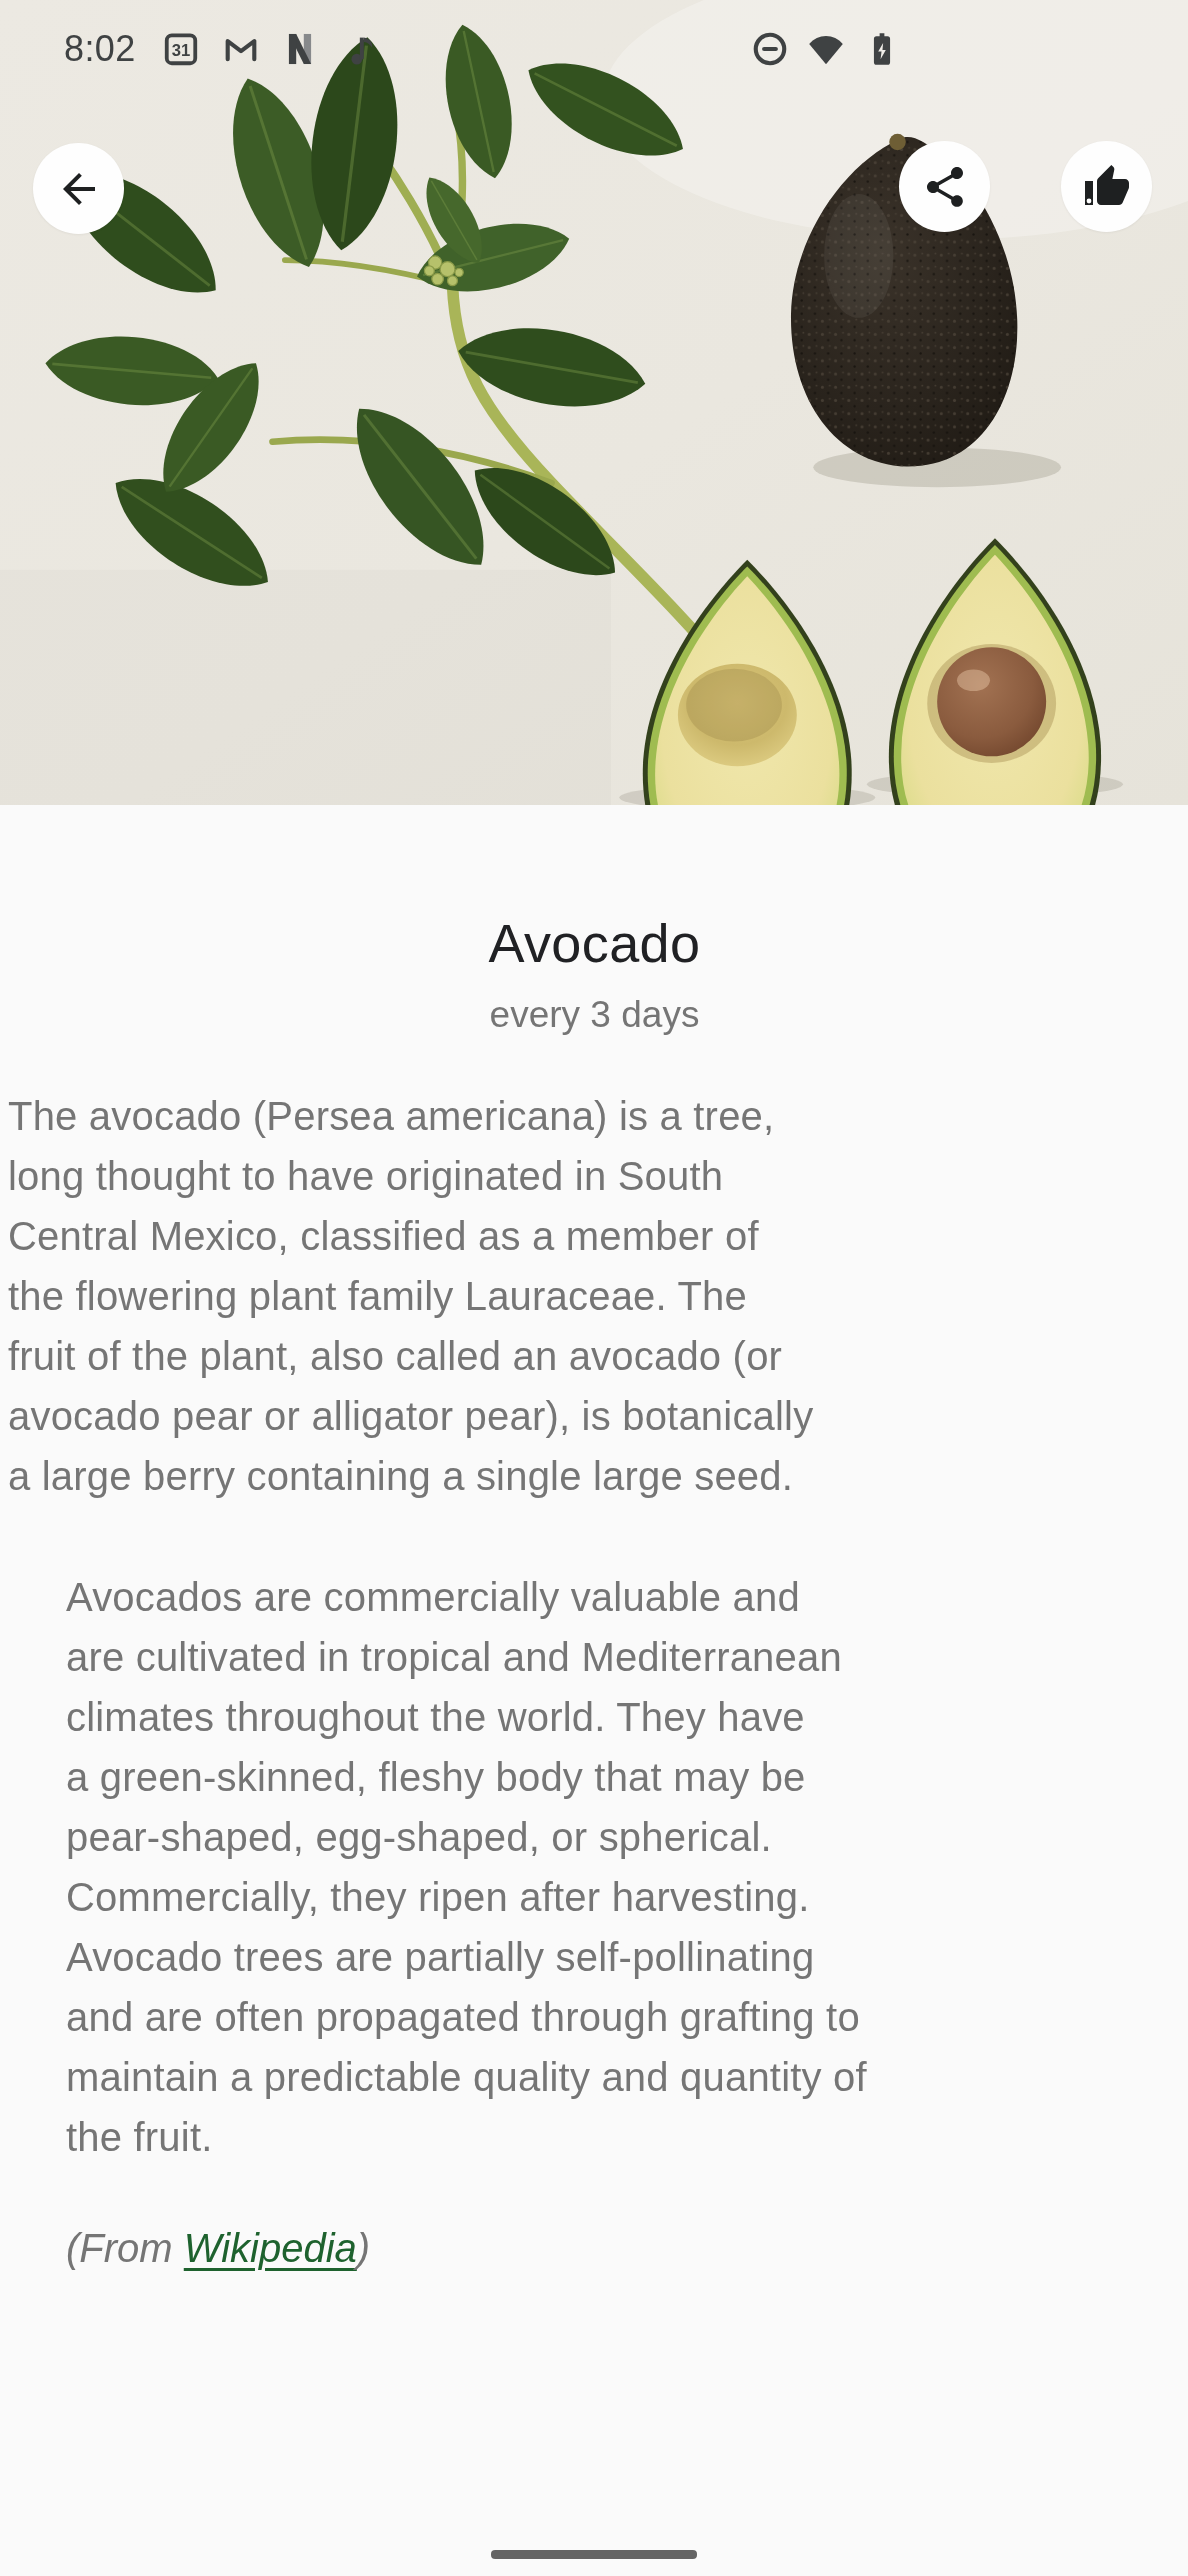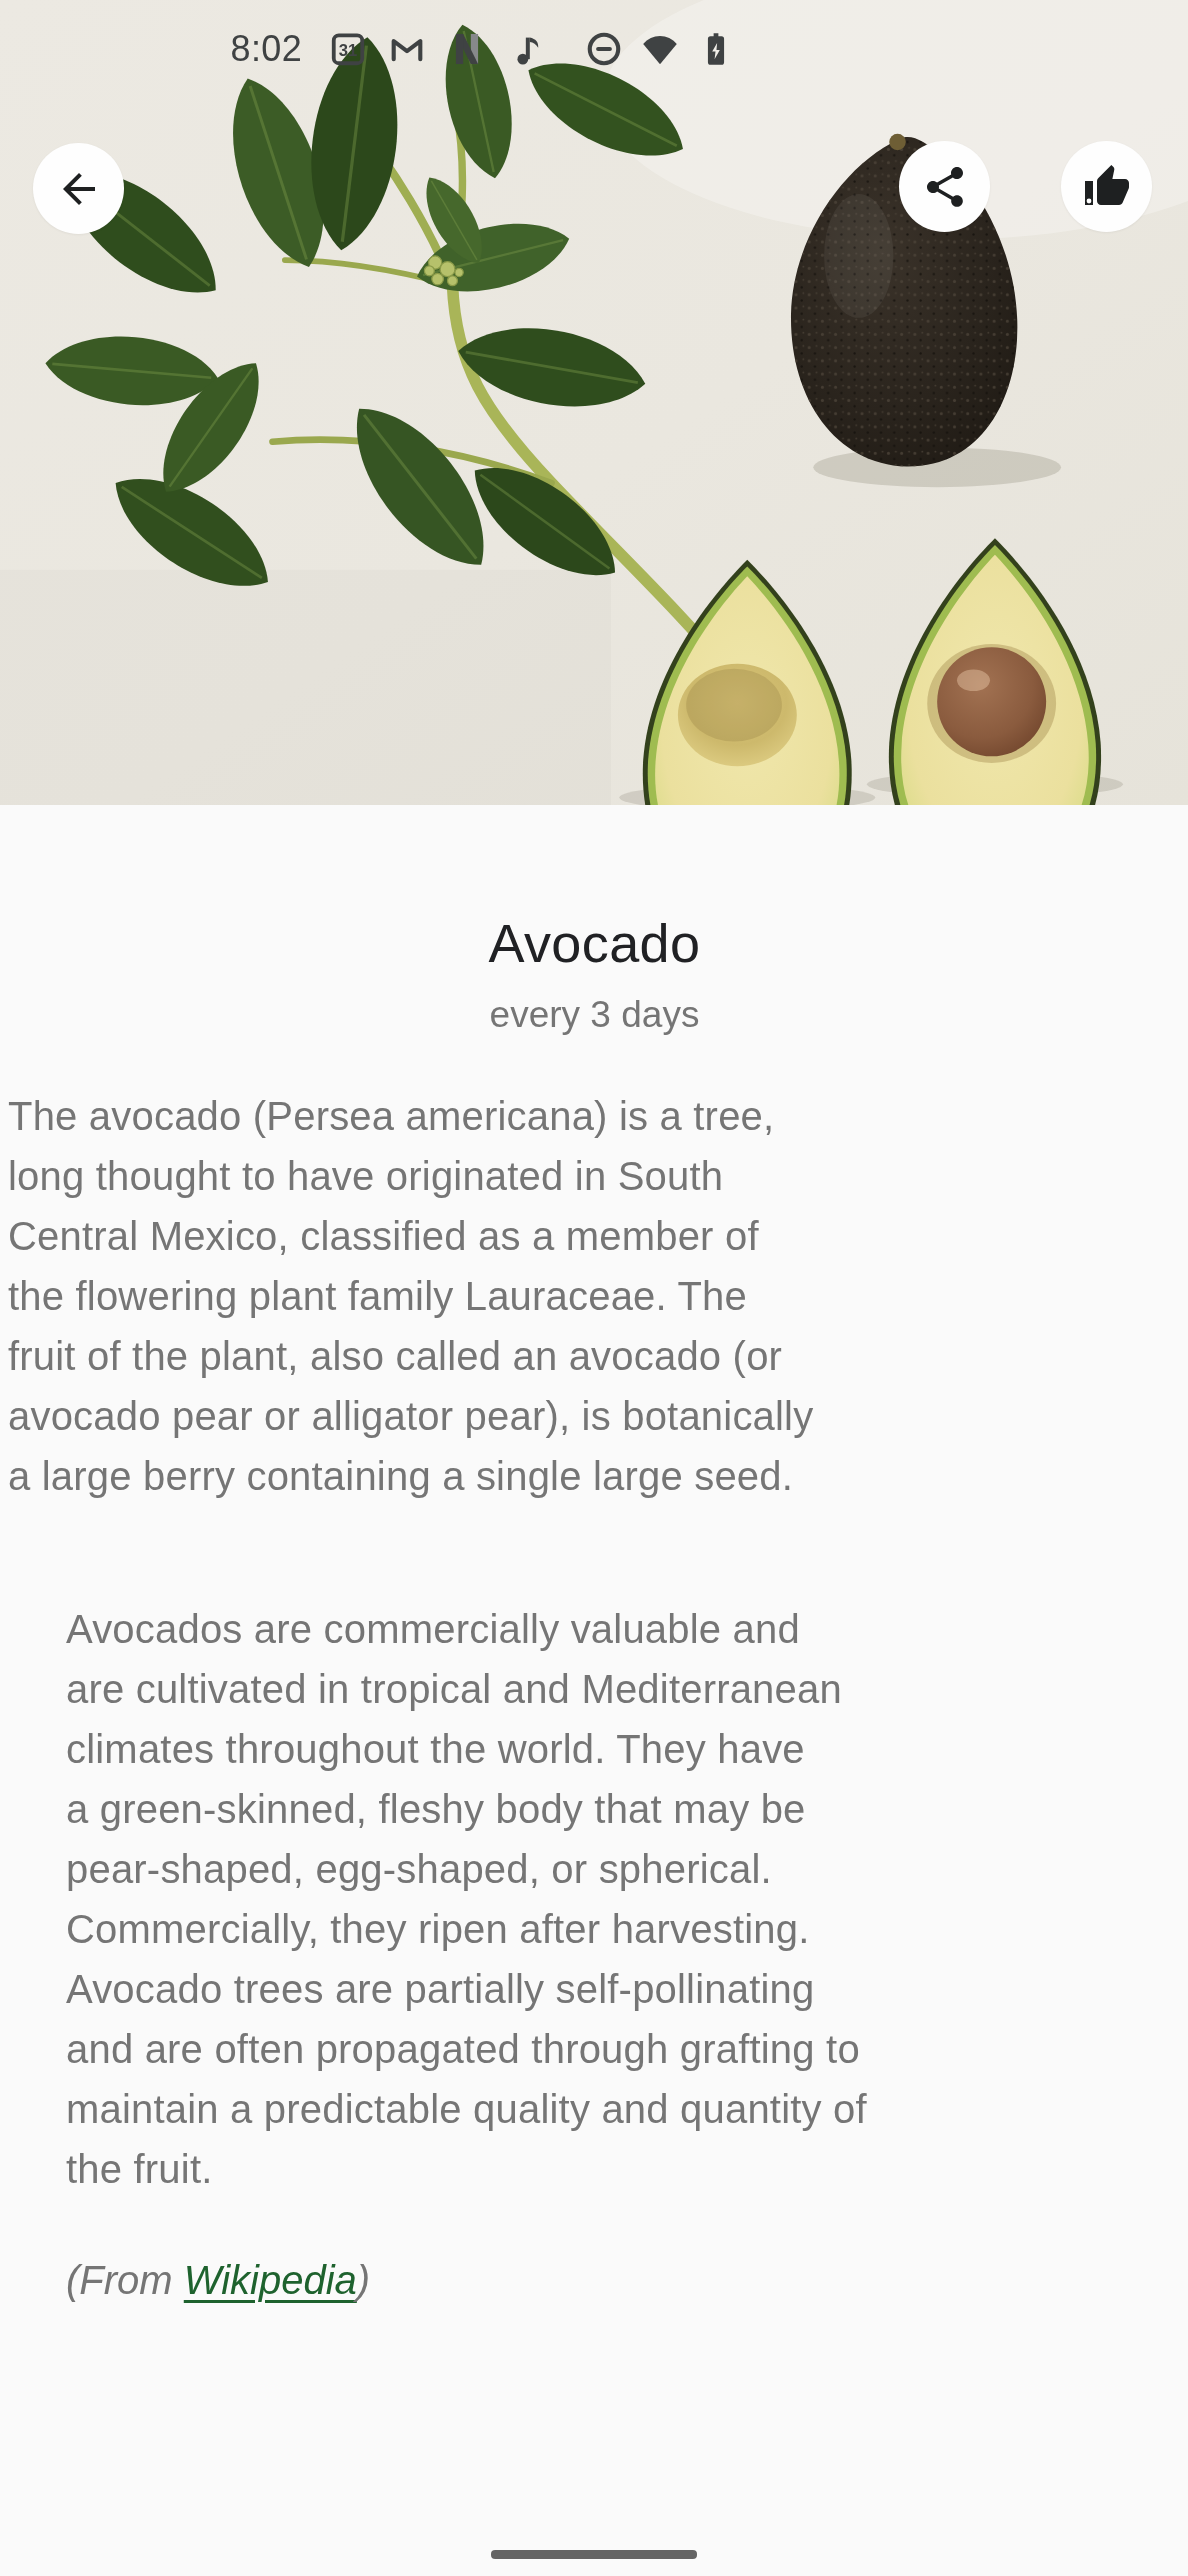--- a/index.html
+++ b/index.html
@@ -7,21 +7,21 @@
     position:relative;width:1189px;height:2576px;margin:0 auto;
     background:#FAFAFA;overflow:hidden;
     font-family:"Liberation Sans","DejaVu Sans",sans-serif;
   }
   
   .hero{position:absolute;top:0;left:0;width:1189px;height:805px;}
   .hero svg{display:block;}
   
   .statusbar{
     position:absolute;top:0;left:0;width:970px;height:91px;
-    display:flex;align-items:center;justify-content:center;
+    display:flex;align-items:center;justify-content:space-between;
     padding:6.6px 69px 0 64px;box-sizing:border-box;color:#3F4243;
   }
   .sb-left,.sb-right{display:flex;align-items:center;}
   .sb-time{font-size:36px;letter-spacing:0.4px;margin-right:26.4px;}
   .sb-icon{width:38px;height:38px;margin-right:21.5px;display:flex;align-items:center;justify-content:center;}
   .sb-right .sb-icon{margin-right:0;margin-left:18px;}
   .sb-icon svg{width:38px;height:38px;}
   
   .circle-btn{
     position:absolute;width:91px;height:91px;border-radius:50%;
@@ -41,21 +41,21 @@
   .watering-label{
     margin-top:76px;text-align:center;font-size:38px;font-weight:700;
     color:#1E622E;letter-spacing:0.2px;
   }
   .watering-value{margin-top:20px;text-align:center;font-size:37px;color:#757575;}
   .para{
     margin:0 66px;font-size:40px;line-height:60px;color:#757575;
     white-space:pre-line;letter-spacing:0.2px;
   }
   .para-1{margin-top:50px;margin-left:8px;}
-  .para-2{margin-top:93px;}
+  .para-2{margin-top:61px;}
   .source-line{margin:59px 66px 0;font-size:40px;color:#757575;font-style:italic;}
   .source-line span{white-space:pre;}
   .wiki-link{
     color:#1E622E;text-decoration:underline;
     text-decoration-thickness:2.5px;text-underline-offset:5.8px;cursor:pointer;
   }
   
   .nav-pill{
     position:absolute;left:491px;bottom:17.3px;width:206px;height:8.3px;
     border-radius:4.1px;background:#646464;

